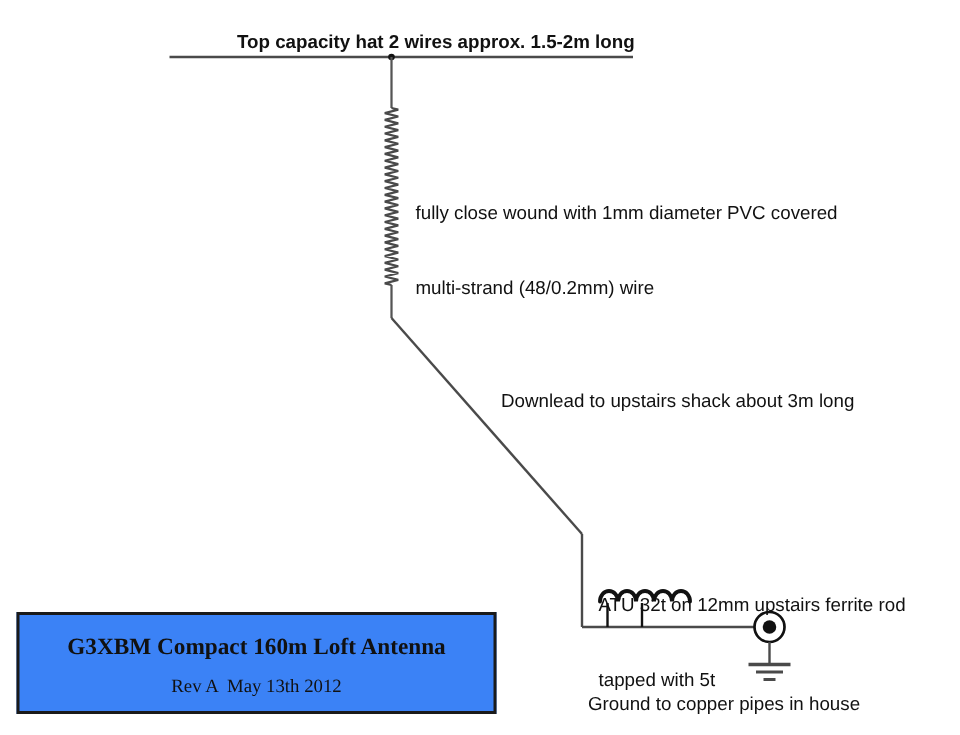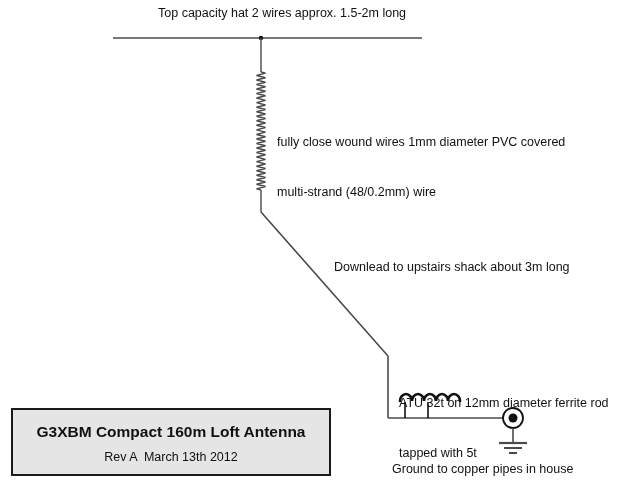--- a/index.html
+++ b/index.html
@@ -29,22 +29,23 @@
   }
   .label {
     position: absolute;
     white-space: pre;
     font-family: "Liberation Sans", sans-serif;
     color: #111111;
     line-height: 1.32;
   }
   #label-top-hat {
     left: 158px;
-    top: 5px;
+    top: 20px;
     font-size: 12.5px;
+    font-weight: bold;
   }
   #label-coil-spec {
     left: 277px;
     top: 101px;
     font-size: 12.5px;
   }
   #label-downlead {
     left: 334px;
     top: 259px;
     font-size: 12.5px;
@@ -59,22 +60,23 @@
     top: 461px;
     font-size: 12.5px;
   }
   #title-block {
     position: absolute;
     left: 11px;
     top: 408px;
     width: 320px;
     height: 68px;
     border: 2px solid #1a1a1a;
-    background: #e5e5e5;
+    background: #3b82f6;
     box-sizing: border-box;
+    font-family: Liberation Serif, serif;
   }
   #title-main {
     position: absolute;
     left: 0;
     top: 13px;
     width: 100%;
     text-align: center;
     font-size: 15.5px;
     font-weight: bold;
     white-space: pre;
@@ -134,31 +136,31 @@
     <g stroke="#4a4a4a" stroke-linecap="butt">
       <line x1="499" y1="443" x2="527" y2="443" stroke-width="2.2"></line>
       <line x1="504" y1="448" x2="522" y2="448" stroke-width="2"></line>
       <line x1="509" y1="453" x2="517" y2="453" stroke-width="2"></line>
     </g>
   </svg>
 
   <div class="label" id="label-top-hat">Top capacity hat 2 wires approx. 1.5-2m long</div>
 
   <div class="label" id="label-coil-spec">
-    <div>fully close wound wires 1mm diameter PVC covered</div>
+    <div>fully close wound with 1mm diameter PVC covered</div>
     <div>multi-strand (48/0.2mm) wire</div>
   </div>
 
   <div class="label" id="label-downlead">Downlead to upstairs shack about 3m long</div>
 
   <div class="label" id="label-atu">
-    <div>ATU 32t on 12mm diameter ferrite rod</div>
+    <div>ATU 32t on 12mm upstairs ferrite rod</div>
     <div>tapped with 5t</div>
   </div>
 
   <div class="label" id="label-ground">Ground to copper pipes in house</div>
 
   <div id="title-block">
     <div id="title-main">G3XBM Compact 160m Loft Antenna</div>
-    <div id="title-rev">Rev A  March 13th 2012</div>
+    <div id="title-rev">Rev A  May 13th 2012</div>
   </div>
 
 </div>
 
 </body></html>

